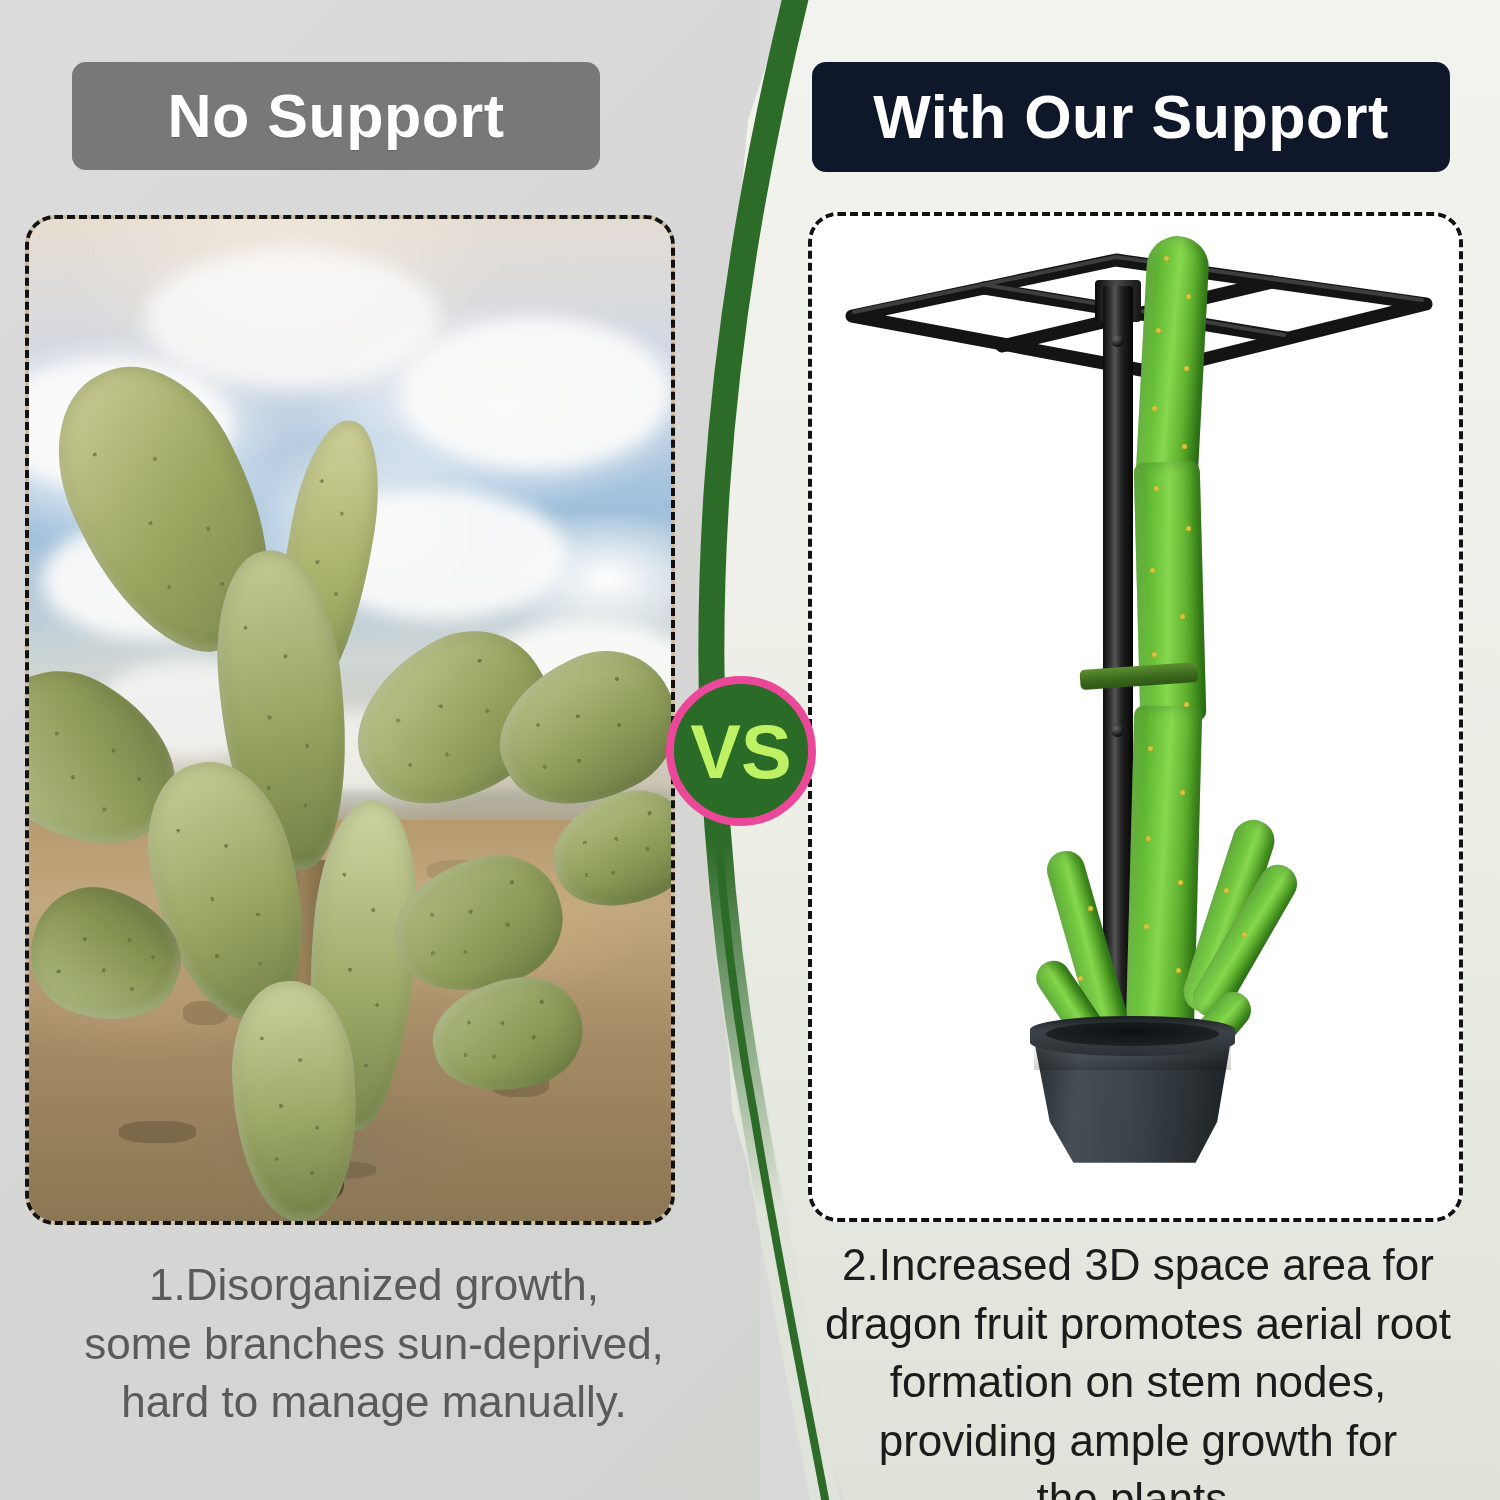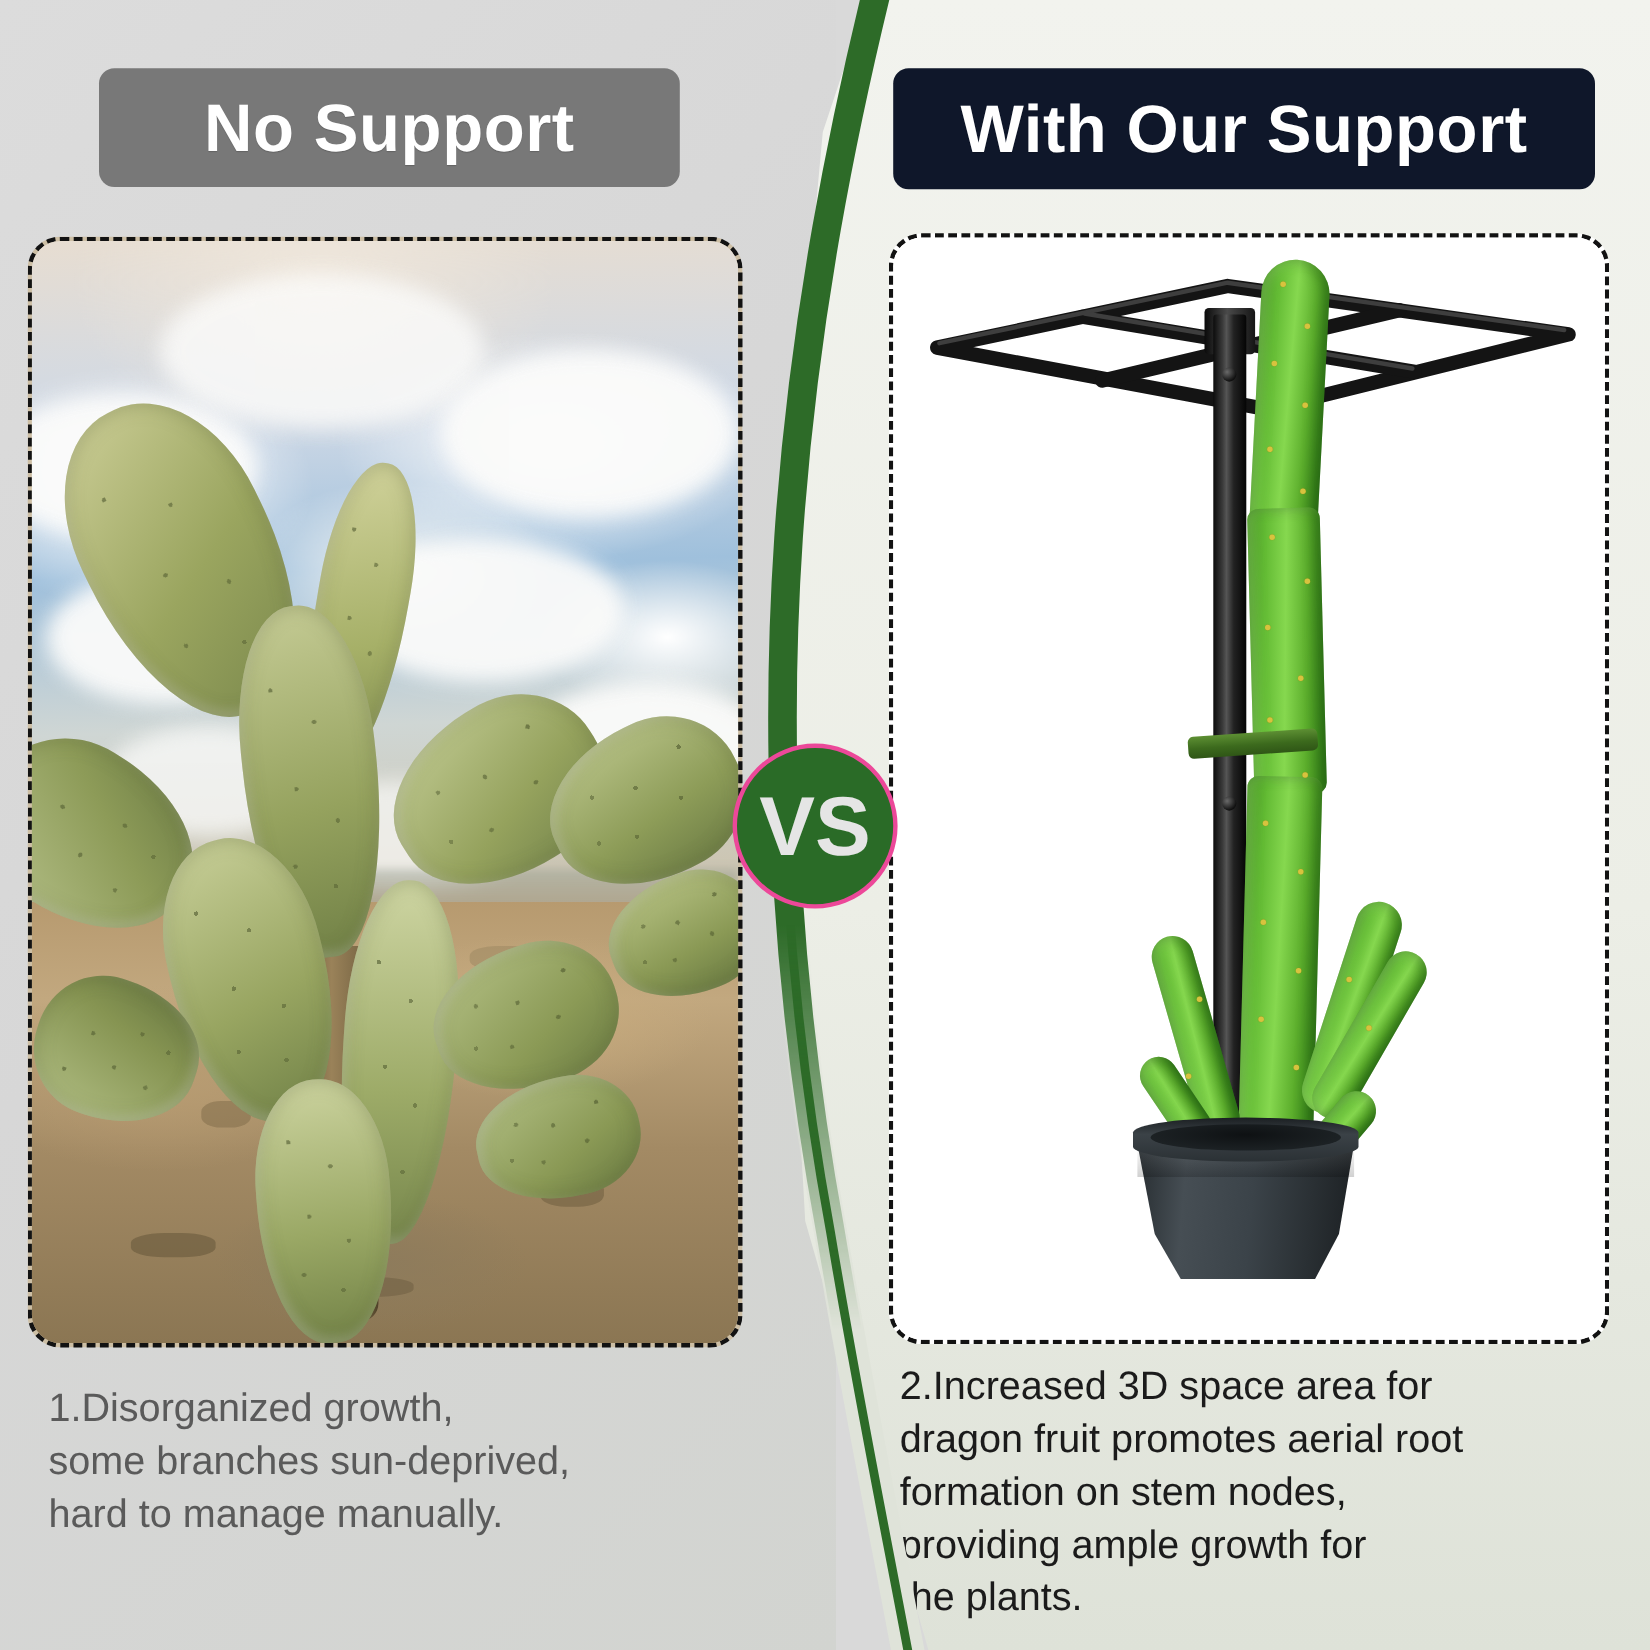--- a/index.html
+++ b/index.html
@@ -36,21 +36,20 @@
     border-radius:14px;
     color:#ffffff;
     font-weight:700;
     letter-spacing:0.5px;
     text-shadow:0 1px 1px rgba(0,0,0,.18);
   }
   .badge-left{
     left:72px; top:62px; width:528px; height:108px;
     background:#787878;
     font-size:61px;
-    margin-left:18px;
   }
   .badge-right{
     left:812px; top:62px; width:638px; height:110px;
     background:#0f172a;
     font-size:61px;
   }
 
   
   .frame{
     position:absolute;
@@ -158,31 +157,32 @@
   .pot-band{
     position:absolute; left:4px; top:24px; width:197px; height:30px;
     background:linear-gradient(180deg, rgba(255,255,255,.10), rgba(0,0,0,.18));
   }
 
   
   .vs{
     position:absolute; left:666px; top:676px; width:150px; height:150px;
     border-radius:50%;
     background:#2a6b27;
-    border:4px solid #ec4899;
+    border:8px solid #ec4899;
     display:flex; align-items:center; justify-content:center;
-    color:#e5e5e5; font-size:76px; font-weight:700;
+    color:#bef264; font-size:76px; font-weight:700;
     z-index:30;
   }
 
   
   .caption{
     position:absolute;
-    font-size:36px; line-height:1.33;
+    font-size:44px; line-height:1.33;
     white-space:pre-line;
+    text-align:center;
   }
   .caption-left{ left:44px; top:1256px; width:660px; color:#5a5a5a; }
   .caption-right{ left:818px; top:1236px; width:640px; color:#1b1b1b; }
 </style>
 </head>
 <body>
 
 <div class="stage">
 
   <div class="panel-left"></div>

